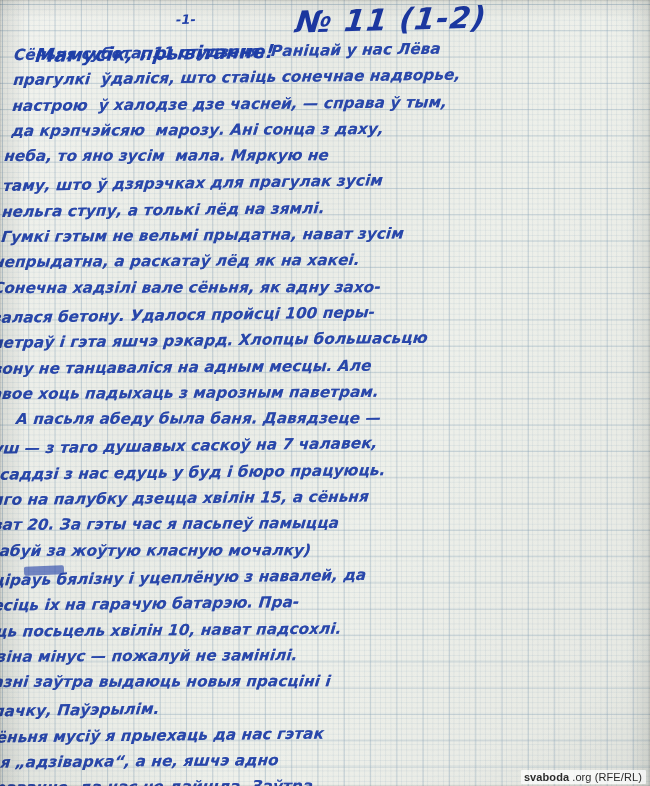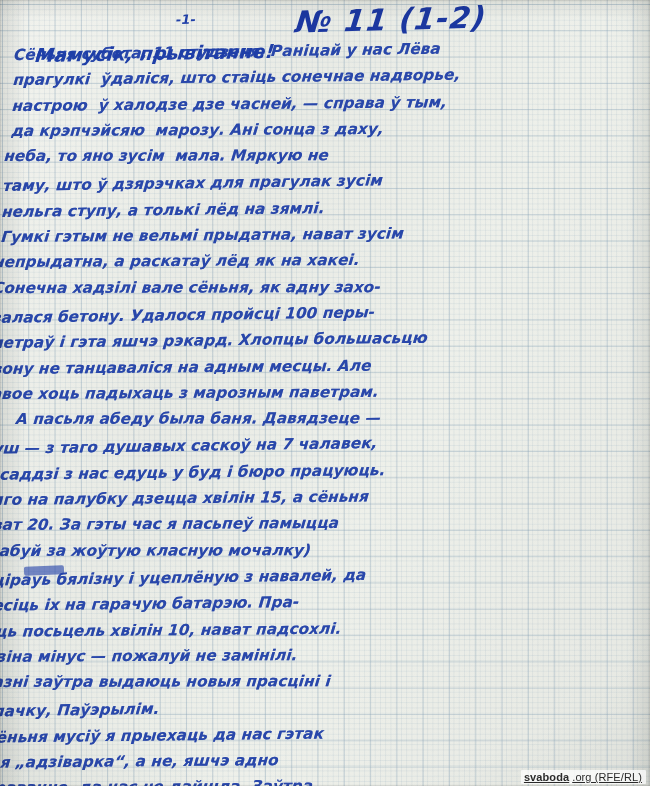--- a/index.html
+++ b/index.html
@@ -130,21 +130,20 @@
     display: flex;
     align-items: center;
     gap: 3px;
     font-family: "Liberation Sans", sans-serif;
     font-size: 11px;
     color: #2b2b2b;
     background: rgba(255,255,255,.72);
     padding: 1px 4px 1px 3px;
     border-radius: 1px;
     letter-spacing: .1px;
-    text-decoration: underline;
   }
   .watermark .bold { font-weight: 700; }
 </style>
 </head>
 <body>
 
 <div id="page">
   <div class="paper">
     <div class="grid"></div>
 

